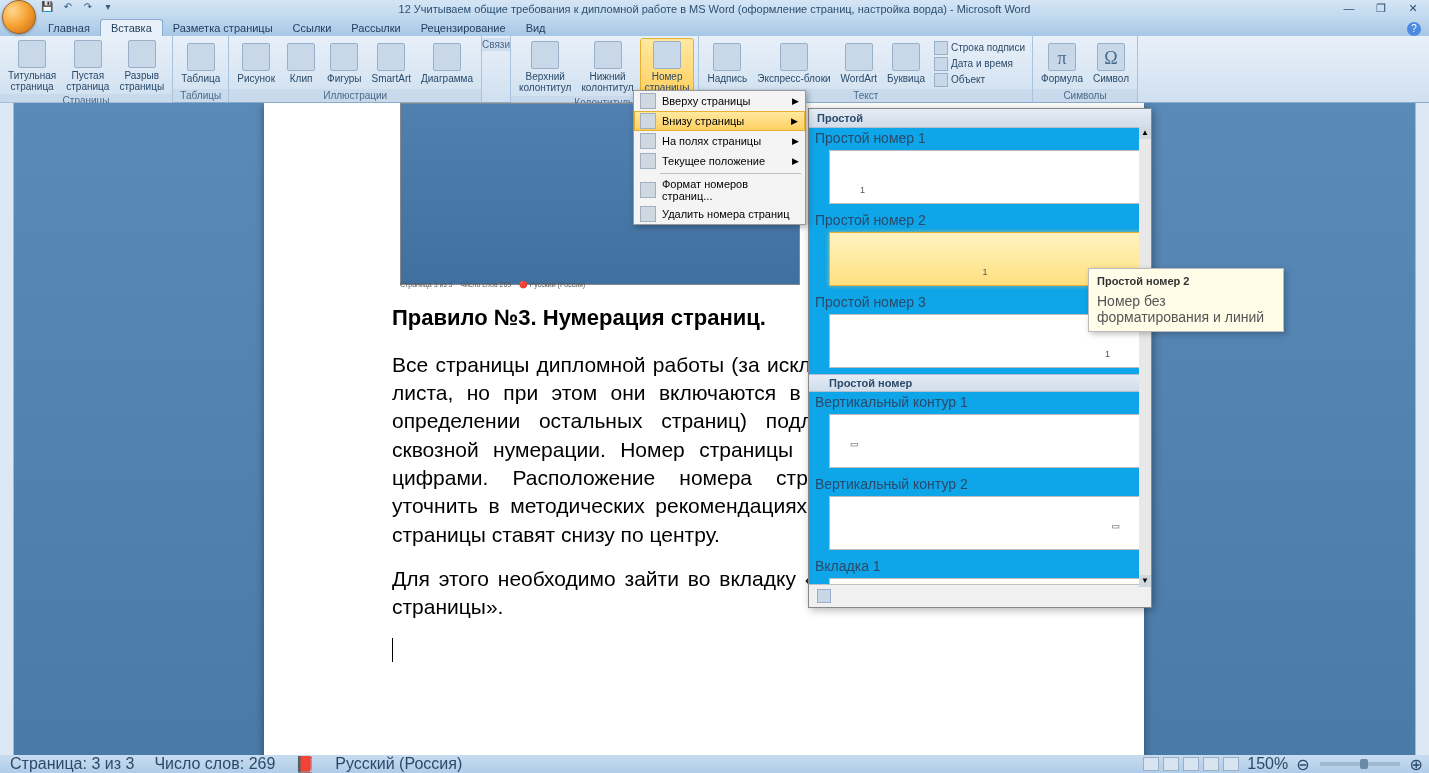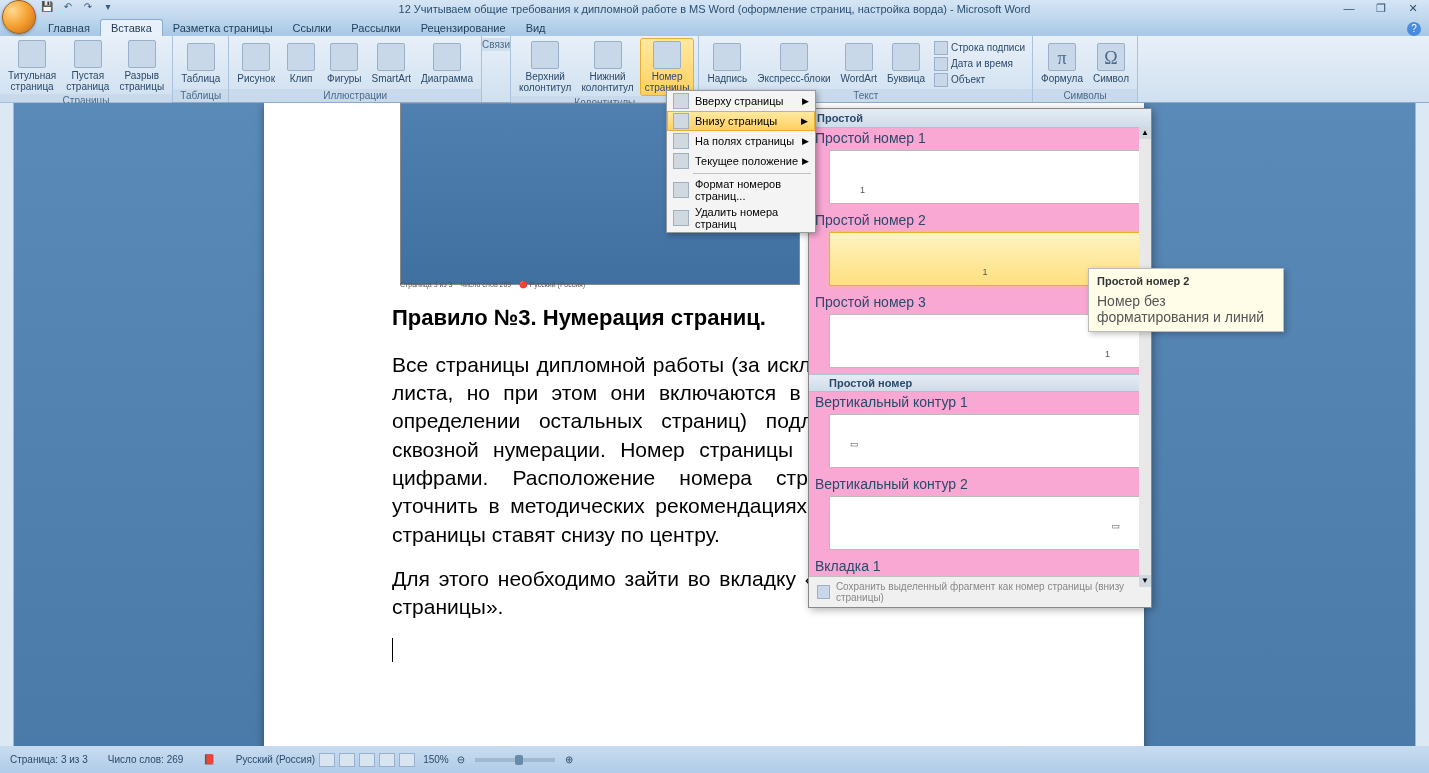--- a/index.html
+++ b/index.html
@@ -35,47 +35,47 @@
 .side-ruler { position: absolute; left: 0; top: 0; width: 14px; height: 100%; background: #dce8f4; border-right: 1px solid #a0b8d0; }
 .right-scroll { position: absolute; right: 0; top: 0; width: 14px; height: 100%; background: #dce8f4; border-left: 1px solid #a0b8d0; }
 .page { position: absolute; left: 264px; top: 0; width: 880px; height: 700px; background: #fff; box-shadow: 0 2px 8px rgba(0,0,0,0.4); }
 .embedded-img { position: absolute; left: 136px; top: 0; width: 400px; height: 182px; background: linear-gradient(to bottom, #5080b0, #4070a0); border: 1px solid #888; }
 .embedded-caption { position: absolute; left: 136px; top: 178px; font-size: 7px; color: #555; }
 .doc-text { position: absolute; left: 128px; top: 200px; width: 620px; font-family: 'Times New Roman', serif; font-size: 21px; line-height: 1.35; color: #000; }
 .doc-heading { font-weight: bold; margin-bottom: 18px; font-size: 22px; }
 .doc-para { margin-bottom: 16px; text-align: justify; }
 .cursor-line { width: 1px; height: 24px; background: #000; display: inline-block; }
 
-.dropdown-menu { position: absolute; left: 666px; top: 90px; width: 150px; background: #f4f4f4; border: 1px solid #999; box-shadow: 2px 2px 6px rgba(0,0,0,0.3); font-size: 11px; z-index: 500; }
+.dropdown-menu { position: absolute; left: 633px; top: 90px; width: 173px; background: #f4f4f4; border: 1px solid #999; box-shadow: 2px 2px 6px rgba(0,0,0,0.3); font-size: 11px; z-index: 500; }
 .menu-item { display: flex; align-items: center; padding: 2px 6px; cursor: pointer; position: relative; }
 .menu-item:hover, .menu-item.highlighted { background: linear-gradient(to bottom, #ffe9a0, #ffd060); border: 1px solid #e8b030; padding: 1px 5px; }
 .menu-icon { width: 16px; height: 16px; margin-right: 6px; background: #d0d8e0; border: 1px solid #a0b0c0; flex-shrink: 0; }
 .menu-arrow { position: absolute; right: 6px; font-size: 9px; }
 .menu-sep { height: 1px; background: #c0c0c0; margin: 2px 4px 2px 26px; }
 
-.gallery-panel { position: absolute; left: 808px; top: 108px; width: 344px; height: 500px; background: #f9a8d4; border: 1px solid #888; box-shadow: 2px 2px 8px rgba(0,0,0,0.3); z-index: 450; overflow-y: auto; font-size: 11px; }
+.gallery-panel { position: absolute; left: 808px; top: 108px; width: 344px; height: 500px; background: #0ea5e9; border: 1px solid #888; box-shadow: 2px 2px 8px rgba(0,0,0,0.3); z-index: 450; overflow-y: auto; font-size: 11px; }
 .gallery-header { background: linear-gradient(to bottom, #e4ecf5, #d0dcea); padding: 3px 8px; font-weight: bold; color: #2a4a6a; border-bottom: 1px solid #b0c0d0; }
 .gallery-label { padding: 2px 6px; color: #2a4a6a; font-size: 14px; }
 .gallery-item { margin: 2px 10px 6px 20px; height: 54px; background: #fff; border: 1px solid #bbb; position: relative; cursor: pointer; }
 .gallery-item.hovered { background: linear-gradient(to bottom, #fff3c0, #ffe080); border: 1px solid #e8b030; box-shadow: 0 0 4px rgba(255,200,80,0.6); }
 .gallery-num { position: absolute; font-size: 9px; color: #555; }
 .gallery-num.left { left: 30px; bottom: 8px; }
 .gallery-num.center { left: 50%; transform: translateX(-50%); bottom: 8px; }
 .gallery-num.right { right: 30px; bottom: 8px; }
 .gallery-subheader { background: linear-gradient(to bottom, #e4ecf5, #d0dcea); padding: 2px 20px; font-weight: bold; color: #2a4a6a; border-top: 1px solid #b0c0d0; border-bottom: 1px solid #b0c0d0; }
 .gallery-footer { position: absolute; bottom: 0; left: 0; right: 0; padding: 4px 8px; background: #f0f0f0; border-top: 1px solid #c0c0c0; display: flex; align-items: center; gap: 6px; color: #888; font-size: 10px; }
 .gallery-scroll { position: absolute; right: 0; top: 18px; bottom: 20px; width: 12px; background: #e8e8e8; }
 .gallery-scroll-up,.gallery-scroll-down { height: 12px; background: #d0d8e0; text-align: center; font-size: 8px; line-height: 12px; }
 .gallery-scroll-down { position: absolute; bottom: 0; left: 0; right: 0; }
 
 .tooltip { position: absolute; left: 1088px; top: 268px; width: 196px; background: #fffde8; border: 1px solid #bbb; box-shadow: 2px 2px 6px rgba(0,0,0,0.25); padding: 6px 8px; font-size: 11px; z-index: 600; }
 .tooltip-title { font-weight: bold; margin-bottom: 6px; color: #333; }
 .tooltip-desc { color: #555; font-size: 14px; }
 
-.statusbar { position: absolute; bottom: 0; left: 0; right: 0; height: 27px; background: linear-gradient(to bottom, #c8dcf0, #b0cce8); display: flex; align-items: center; font-size: 10px; color: #2a4a6a; padding: 0 6px; }
+.statusbar { position: absolute; bottom: 0; left: 0; right: 0; height: 18px; background: linear-gradient(to bottom, #c8dcf0, #b0cce8); display: flex; align-items: center; font-size: 16px; color: #2a4a6a; padding: 0 6px; justify-content: space-between; }
 .status-left { display: flex; gap: 12px; align-items: center; }
 .status-right { display: flex; gap: 4px; align-items: center; }
 .status-item { padding: 0 4px; }
 .view-btn { width: 16px; height: 14px; background: #d8e4f0; border: 1px solid #9ab0c8; cursor: pointer; }
 .zoom-slider { width: 80px; height: 4px; background: #a0b8d0; position: relative; margin: 0 6px; }
 .zoom-thumb { position: absolute; left: 50%; top: -3px; width: 8px; height: 10px; background: #6a8aaa; border-radius: 2px; }
 </style>
 </head>
 <body>
 
@@ -297,21 +297,20 @@
   <div class="gallery-label">Вертикальный контур 2</div>
   <div class="gallery-item">
       <span class="gallery-num right" style="bottom:18px;right:20px;">▭</span>
     </div>
   <div class="gallery-label">Вкладка 1</div>
   <div class="gallery-item" style="height:44px;">
       <span class="gallery-num left" style="bottom:4px;left:14px;">⌐</span>
     </div>
   <div class="gallery-footer">
       <div class="small-icon"></div>
-      <span>Сохранить выделенный фрагмент как номер страницы (внизу страницы)</span>
     </div>
   <div class="gallery-scroll">
     <div class="gallery-scroll-up">▲</div>
     <div class="gallery-scroll-down">▼</div>
   </div>
 </div>
 
 <div class="tooltip">
   <div class="tooltip-title">Простой номер 2</div>
   <div class="tooltip-desc">Номер без форматирования и линий</div>

